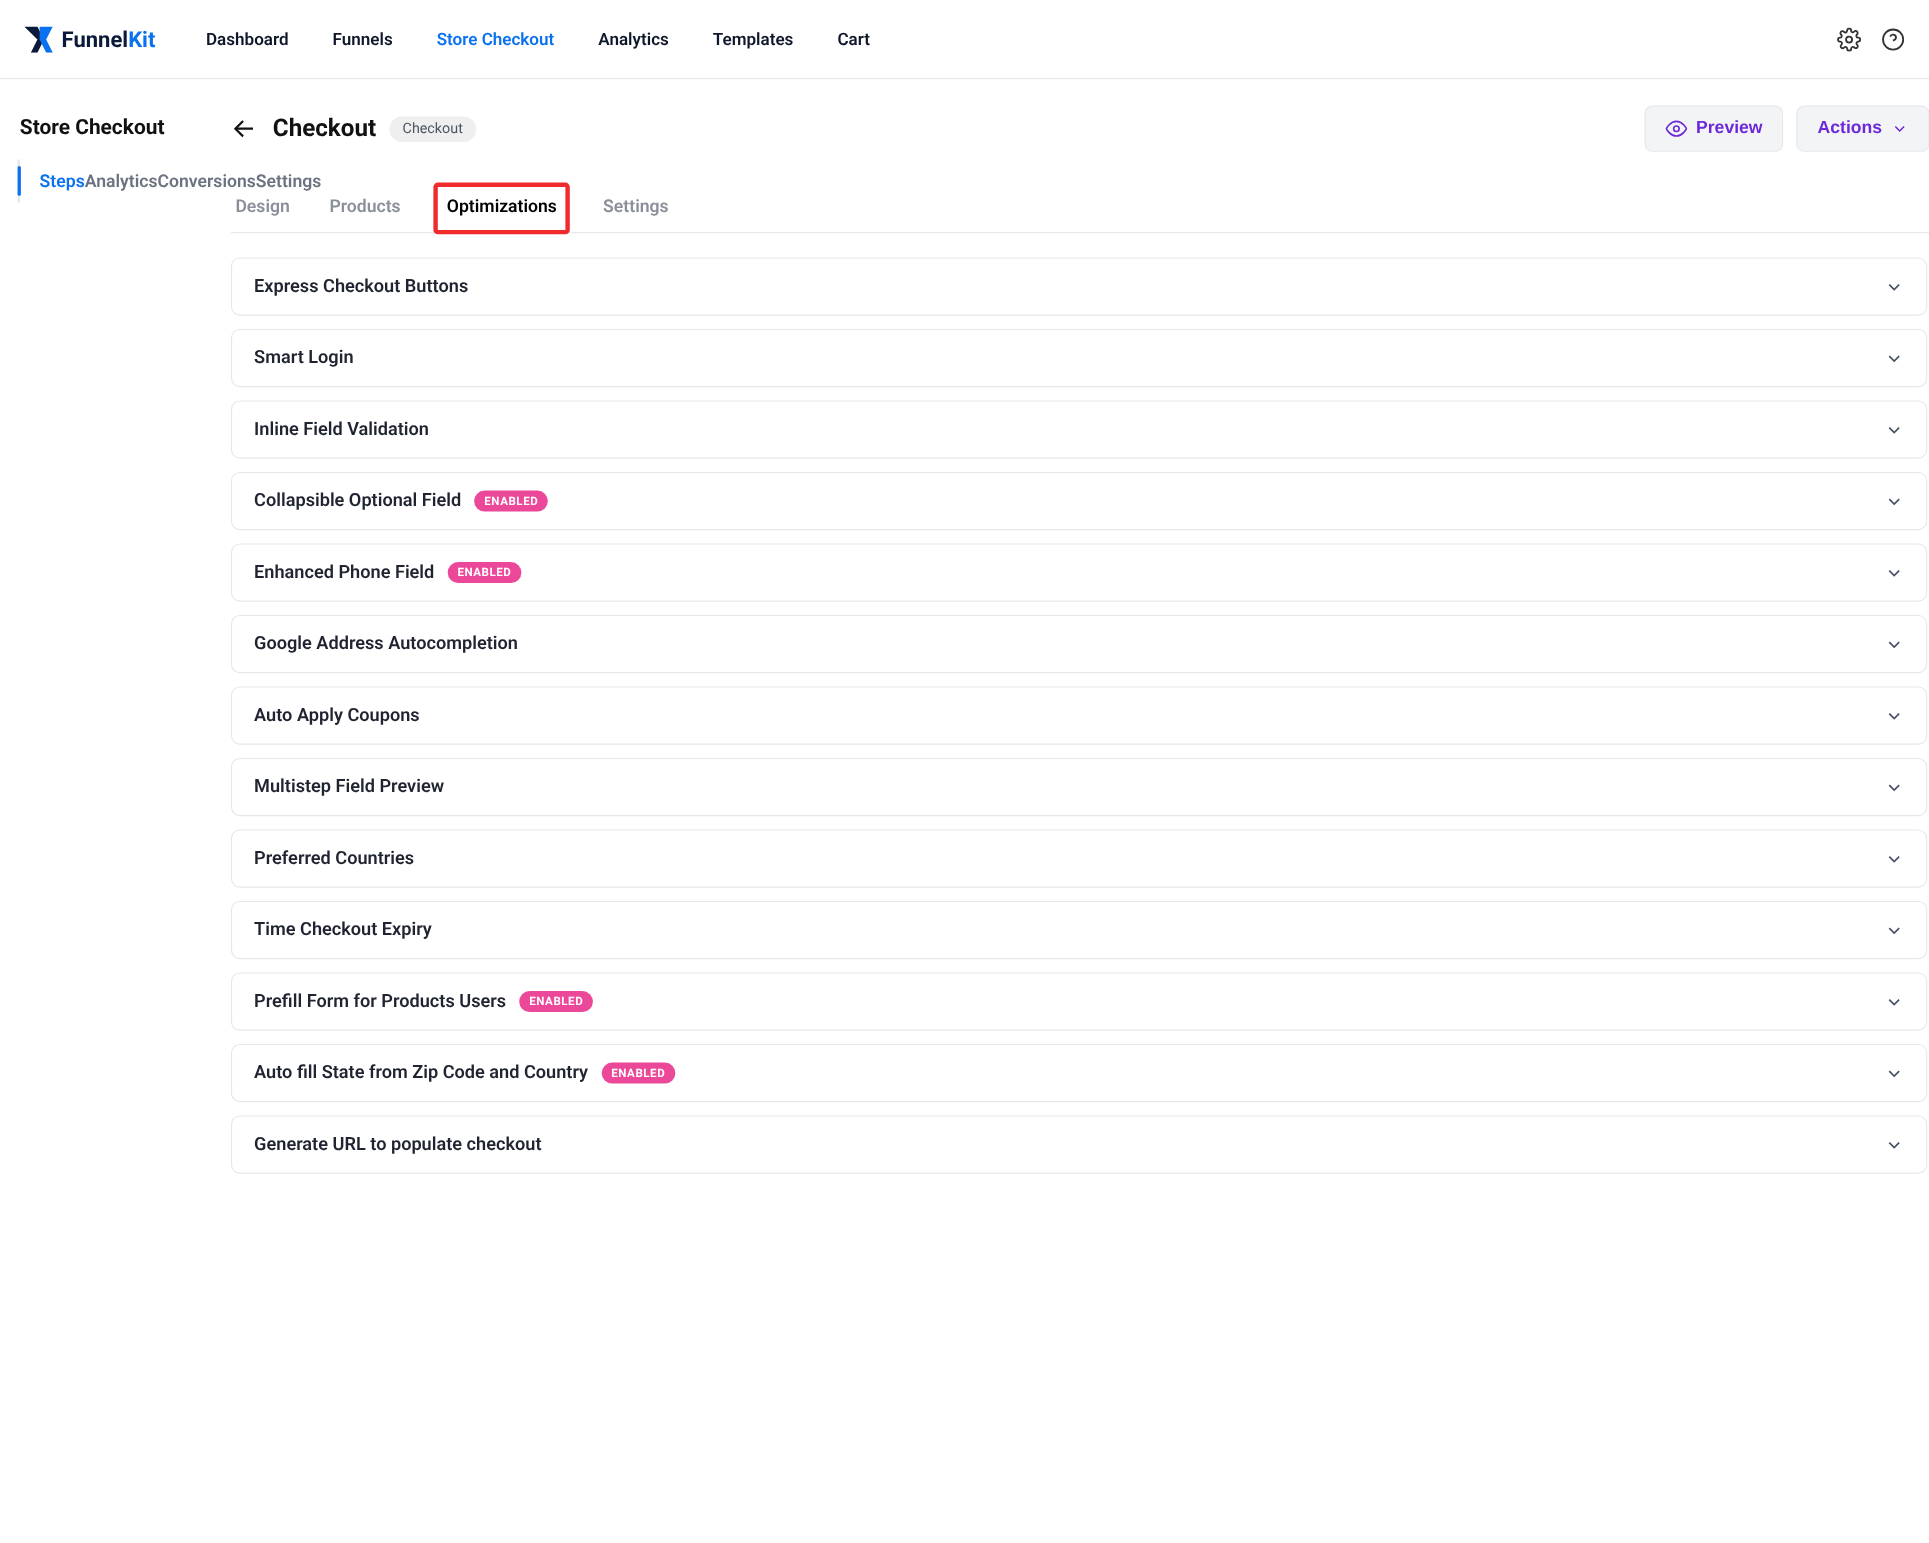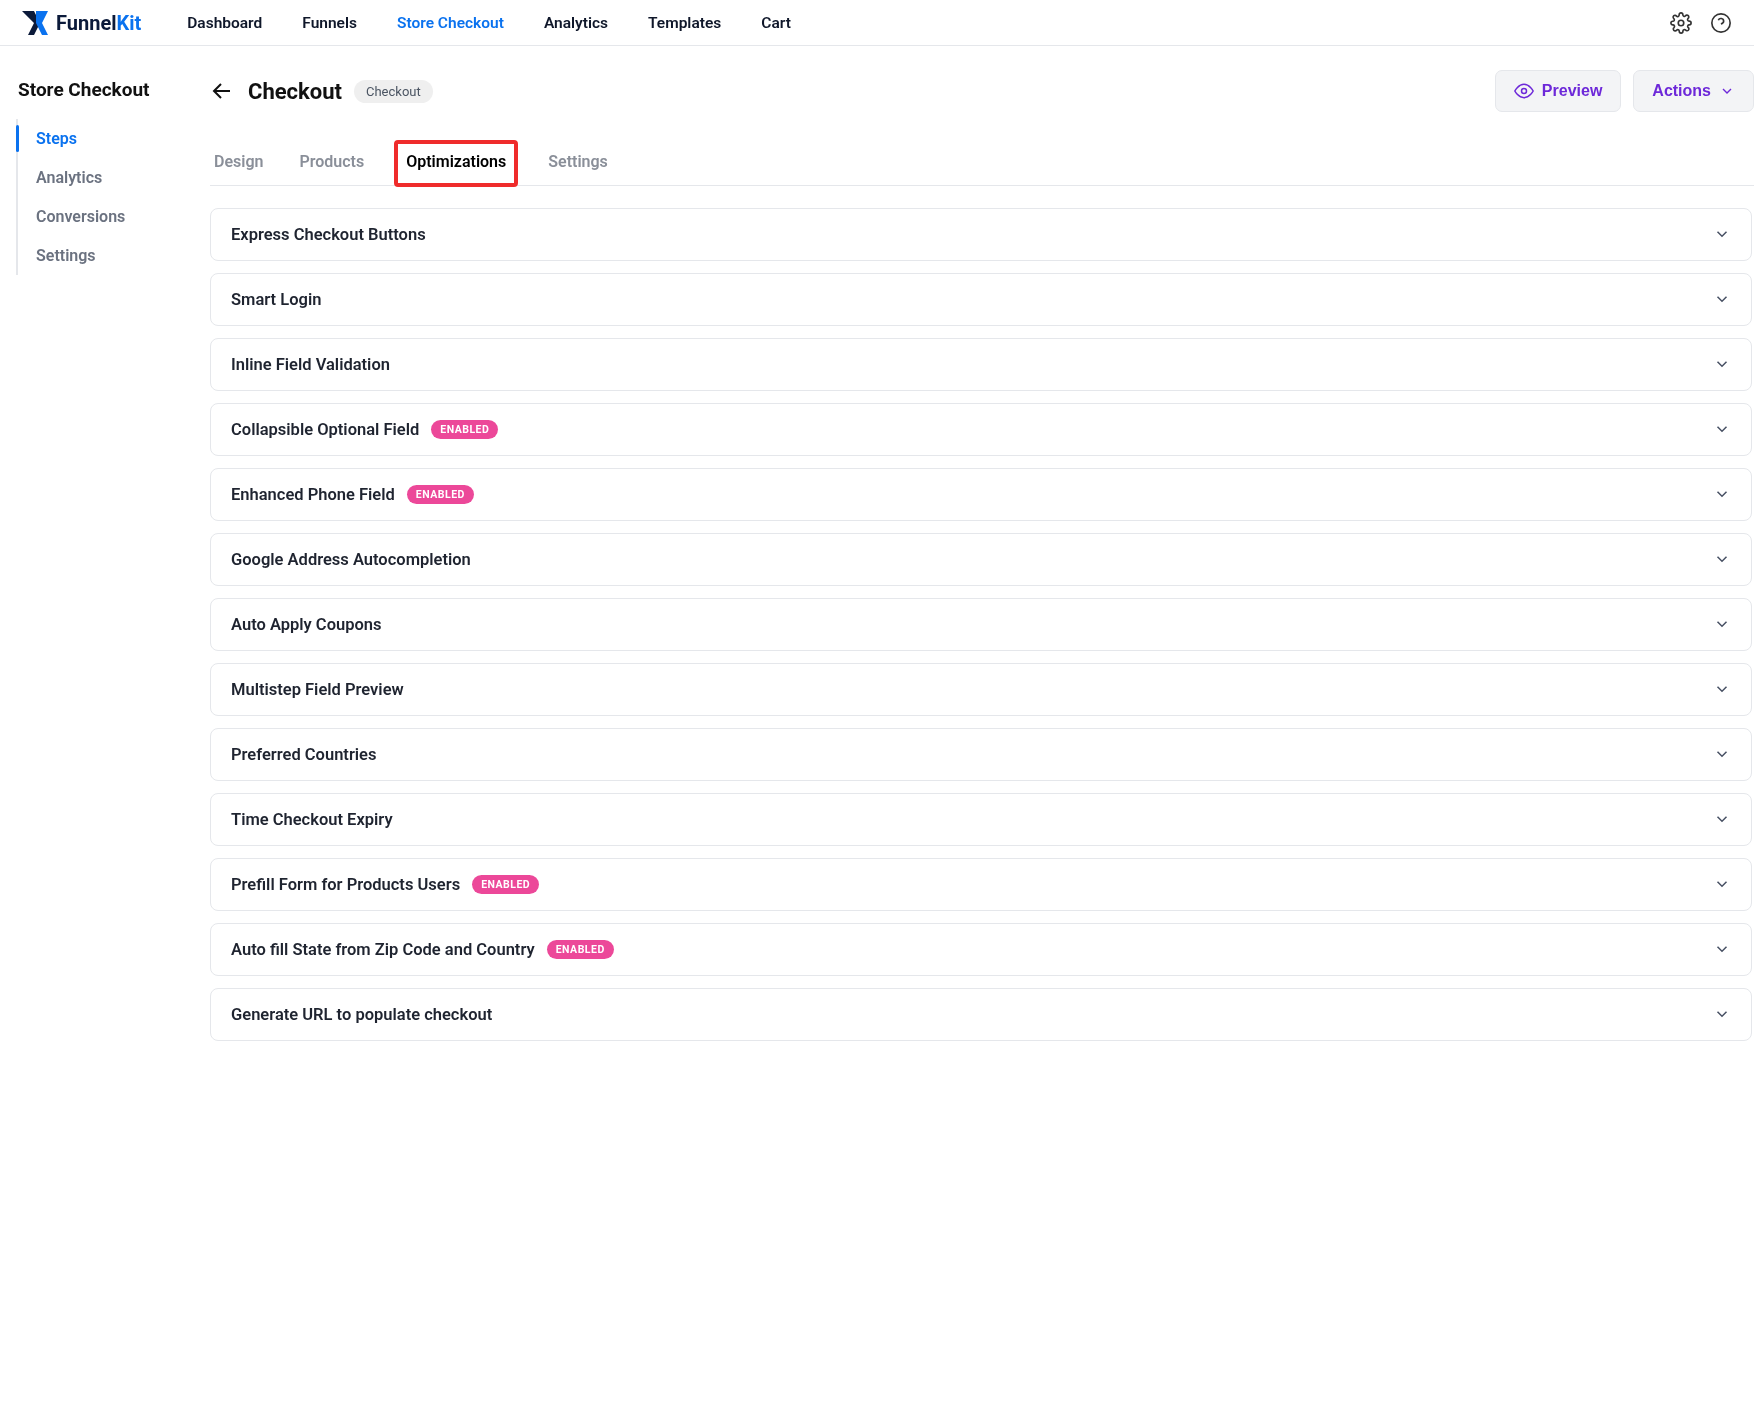--- a/index.html
+++ b/index.html
@@ -6,21 +6,21 @@
   body {
     font-family: -apple-system, BlinkMacSystemFont, "Segoe UI", Roboto, Helvetica, Arial, sans-serif;
     background: #ffffff;
     color: #1a1a1a;
     font-size: 14px;
   }
   
   .topbar {
     display: flex;
     align-items: center;
-    height: 46px;
+    height: 72px;
     padding: 0 22px;
     border-bottom: 1px solid #e5e7eb;
   }
   .logo {
     display: flex;
     align-items: center;
     font-weight: 700;
     font-size: 20px;
     margin-right: 46px;
   }
@@ -56,21 +56,21 @@
     font-weight: 700;
     color: #111;
     padding: 4px 0 18px 18px;
   }
   .sidebar-list {
     position: relative;
     padding-left: 18px;
     border-left: 2px solid #e5e7eb;
     margin-left: 16px;
   }
-  .sidebar-list-inner { display:flex; flex-direction:column; gap:0; }
+  .sidebar-list-inner { display:flex; gap:0; }
   .sidebar-item {
     font-size: 16px;
     font-weight: 600;
     color: #6b7280;
     padding: 10px 0;
     cursor: pointer;
     position: relative;
   }
   .sidebar-item.active { color: #0a72ef; }
   .sidebar-item.active::before {
@@ -160,21 +160,21 @@
     display: flex;
     flex-direction: column;
     gap: 12px;
     padding-right: 2px;
   }
   .acc-row {
     border: 1px solid #e5e7eb;
     border-radius: 8px;
     background: #fff;
     display: flex;
-    align-items: flex-start;
+    align-items: center;
     padding: 16px 20px;
     cursor: pointer;
   }
   .acc-title {
     font-size: 16.5px;
     font-weight: 600;
     color: #1f2430;
   }
   .enabled-pill {
     background: #ec4899;

